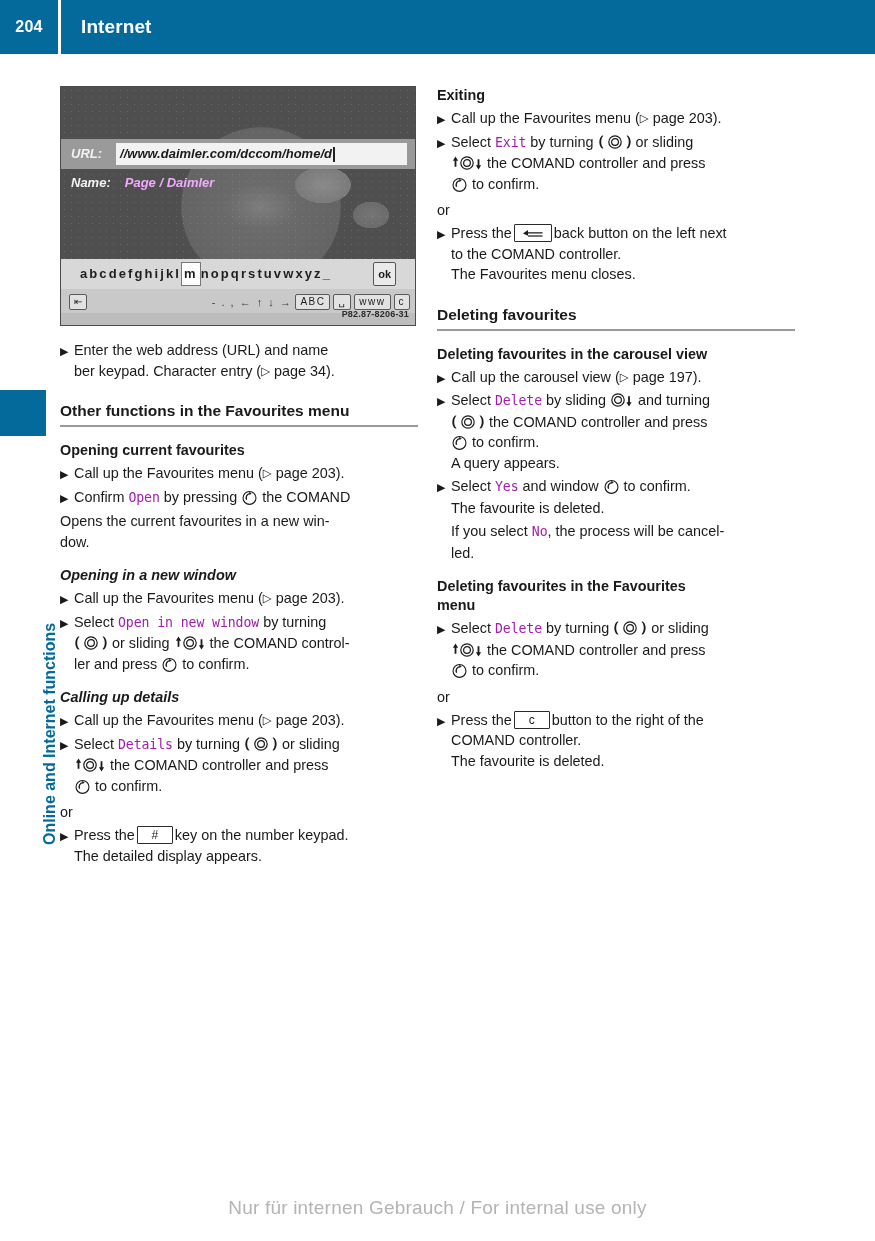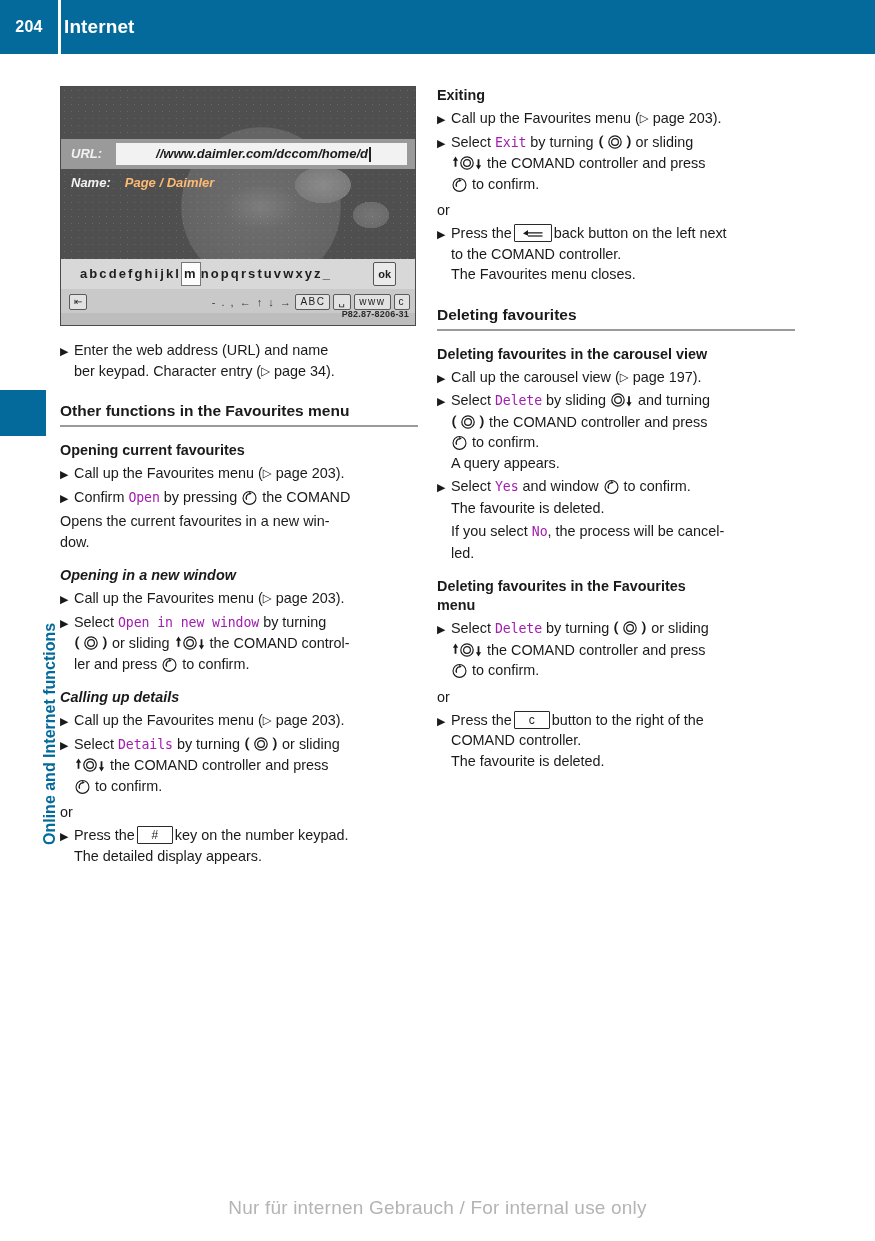--- a/index.html
+++ b/index.html
@@ -21,21 +21,21 @@
   .header .pagenum{
     width:58px;text-align:center;
     color:#ffffff;font-size:16px;font-weight:bold;
     letter-spacing:.2px;
   }
   .header .hdr-divider{
     width:3px;height:54px;background:#ffffff;
   }
   .header .title{
     color:#ffffff;font-size:19px;font-weight:bold;
-    padding-left:3px;letter-spacing:.1px;
+    padding-left:20px;letter-spacing:.1px;
   }
 
   
   .side-tab{
     position:absolute;left:0;top:390px;width:46px;height:46px;
     background:#046a9c;
   }
   .side-text{
     position:absolute;left:-161px;top:613px;
     width:420px;height:46px;
@@ -85,31 +85,31 @@
     display:flex;align-items:center;
   }
   .fig-lbl{
     color:#f2f2f2;font-style:italic;font-weight:bold;font-size:13px;
     padding:0 14px 0 10px;white-space:nowrap;
   }
   .fig-urlbox{
     flex:1;height:22px;margin-right:8px;background:#f2f2f2;
     color:#1a1a1a;font-style:italic;font-weight:bold;font-size:13px;
     display:flex;align-items:center;padding-left:4px;
-    position:relative;overflow:hidden;justify-content:center;
+    position:relative;overflow:hidden;
   }
   .fig-caret{
     display:inline-block;width:2px;height:15px;background:#222;margin-left:1px;
   }
   .fig-namerow{
     position:absolute;left:0;top:84px;width:100%;height:24px;
     display:flex;align-items:center;
   }
   .fig-namevalue{
-    color:#fdba74;font-style:italic;font-weight:bold;font-size:13px;text-align:right;
+    color:#f0abfc;font-style:italic;font-weight:bold;font-size:13px;text-align:right;
   }
   .fig-charbar{
     position:absolute;left:0;top:172px;width:100%;height:30px;
     background:#d8d8d8;
     display:flex;align-items:center;justify-content:space-between;
     padding:0 19px;box-sizing:border-box;
   }
   .fig-chars{
     font-size:13px;font-weight:bold;color:#1e1e1e;letter-spacing:2.1px;
     display:flex;align-items:center;

